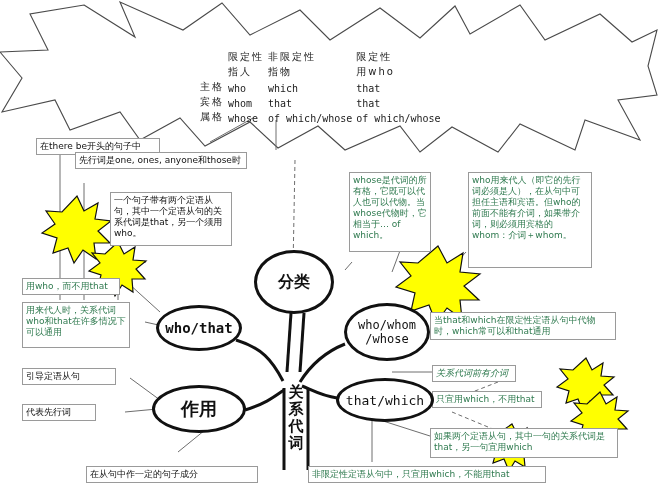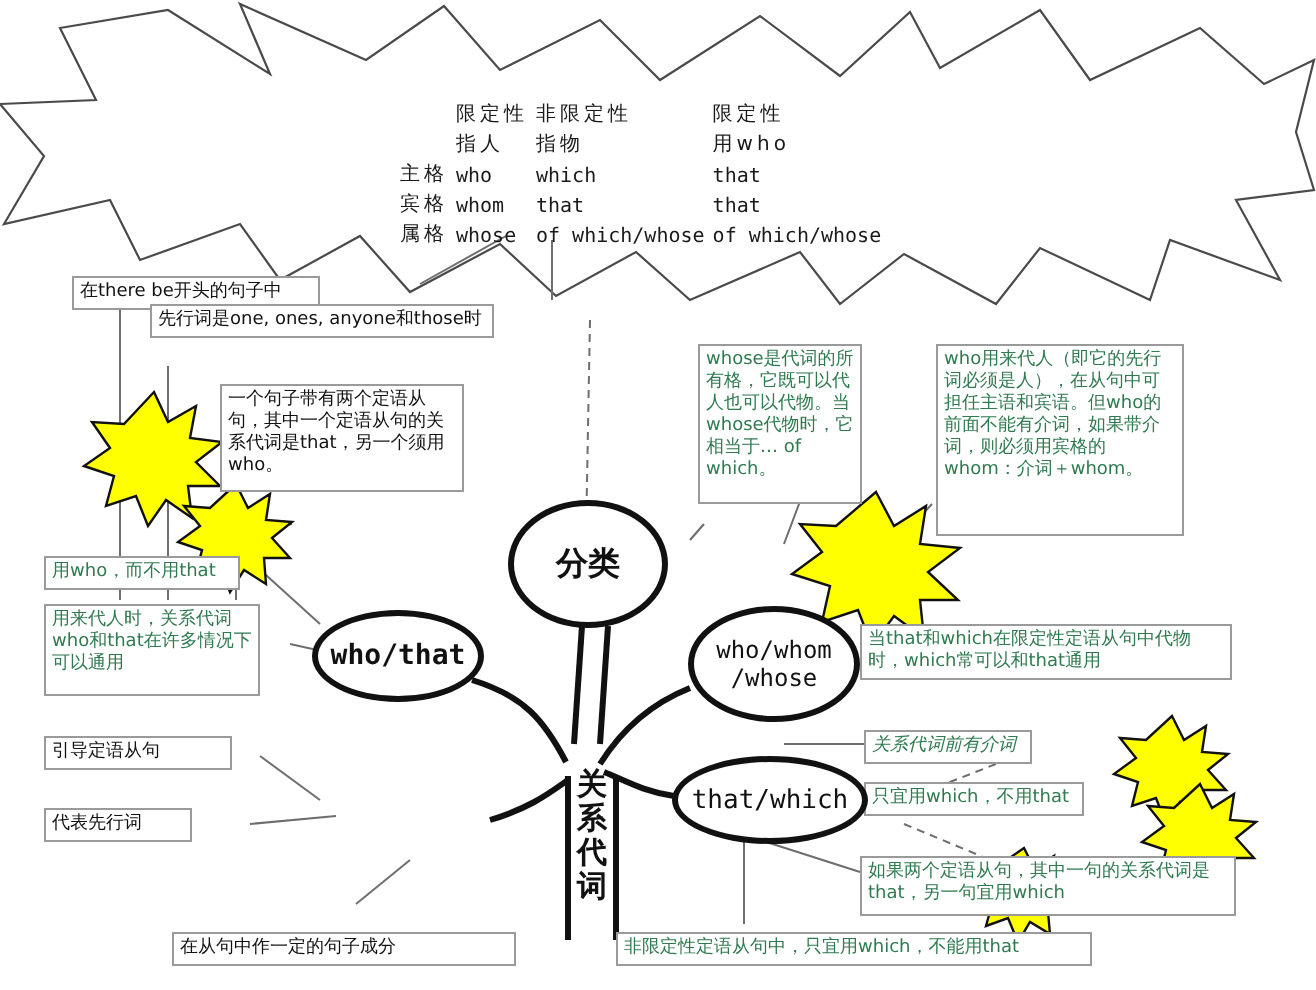--- a/index.html
+++ b/index.html
@@ -180,20 +180,23 @@
 
   <div class="bubble" style="left:344px;top:303px;width:86px;height:58px;font-size:12px;line-height:14px;">
     <span style="white-space:pre-line;">who/whom
 /whose</span>
   </div>
 
   <div class="bubble" style="left:336px;top:378px;width:98px;height:44px;font-size:13px;">
     <span>that/which</span>
   </div>
 
+  <div class="bubble cjk" style="left:152px;top:385px;width:94px;height:48px;font-size:18px;">
+    <span>作用</span>
+  </div>
 
   <div class="centerlabel" style="left:287px;top:384px;">
     <span>关</span>
     <span>系</span>
     <span>代</span>
     <span>词</span>
   </div>
 
 </div>
 

